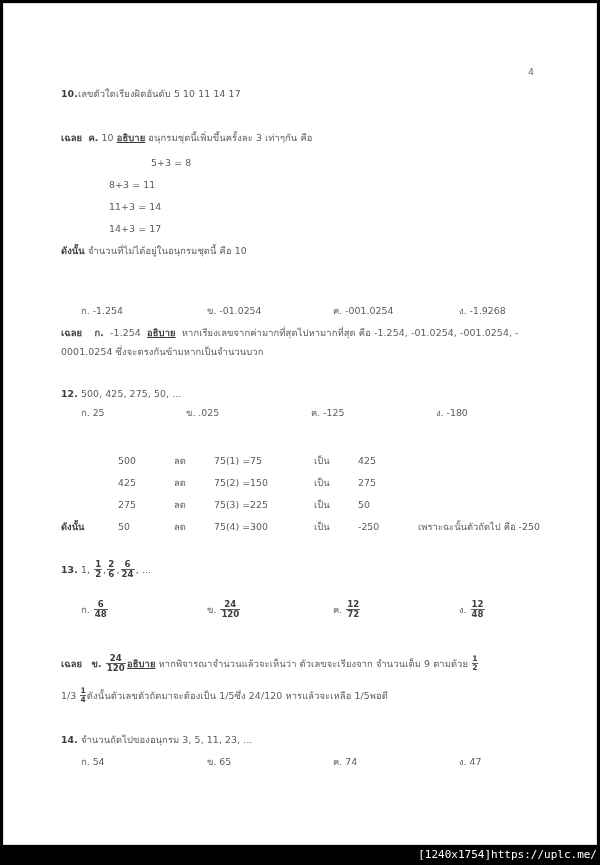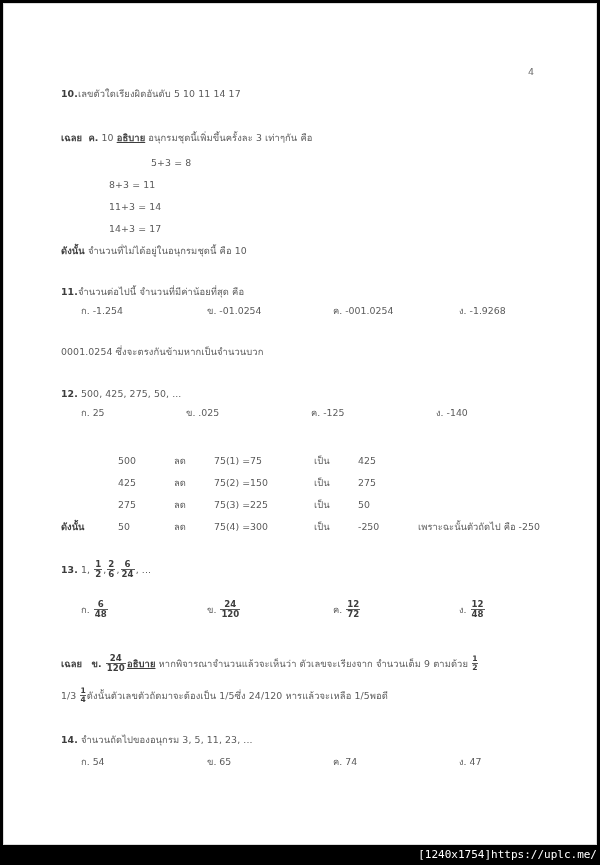--- a/index.html
+++ b/index.html
@@ -179,44 +179,48 @@
     <div class="doc-text" style="left:105px; top:152px;margin-left:42px;">5+3 = 8</div>
     <div class="doc-text" style="left:105px; top:174px;">8+3 = 11</div>
     <div class="doc-text" style="left:105px; top:196px;">11+3 = 14</div>
     <div class="doc-text" style="left:105px; top:218px;">14+3 = 17</div>
 
     <div class="doc-text q-line" style="top:240px;">
       <span class="b">ดังนั้น</span>
       <span>จำนวนที่ไม่ได้อยู่ในอนุกรมชุดนี้ คือ 10</span>
     </div>
 
-    <div class="doc-text q-line" style="top:281px;">
-      <span class="b">11.</span><span>จำนวนต่อไปนี้ จำนวนที่มีค่าน้อยที่สุด คือ</span>
-    </div>
 
     <div class="choice-row" style="top:300px;">
       <span class="choice c0">ก. -1.254</span>
       <span class="choice c1">ข. -01.0254</span>
       <span class="choice c2">ค. -001.0254</span>
       <span class="choice c3">ง. -1.9268</span>
     </div>
 
+    <div class="doc-text q-line" style="top:322px;">
+      <span class="b">เฉลย</span>&nbsp;&nbsp;&nbsp;
+      <span class="b">ก.</span>&nbsp;
+      <span>-1.254</span>&nbsp;
+      <span class="u">อธิบาย</span>&nbsp;
+      <span>หากเรียงเลขจากค่ามากที่สุดไปหามากที่สุด  คือ  -1.254,  -01.0254,  -001.0254,  -</span>
+    </div>
 
     <div class="doc-text q-line" style="top:341px;">0001.0254 ซึ่งจะตรงกันข้ามหากเป็นจำนวนบวก</div>
 
     <div class="doc-text q-line" style="top:383px;">
       <span class="b">12.</span>
       <span>500, 425, 275, 50, ...</span>
     </div>
 
     <div class="choice-row wide" style="top:402px;">
       <span class="choice c0">ก. 25</span>
       <span class="choice c1">ข. .025</span>
       <span class="choice c2">ค. -125</span>
-      <span class="choice c3">ง. -140</span>
+      <span class="choice c3">ง. -180</span>
     </div>
 
 
     <div class="step" style="left:114px; top:450px;">
       <span class="col-a">500</span>
       <span class="col-b">ลด</span>
       <span class="col-c">75(1) =75</span>
       <span class="col-d">เป็น</span>
       <span class="col-e">425</span>
     </div>

